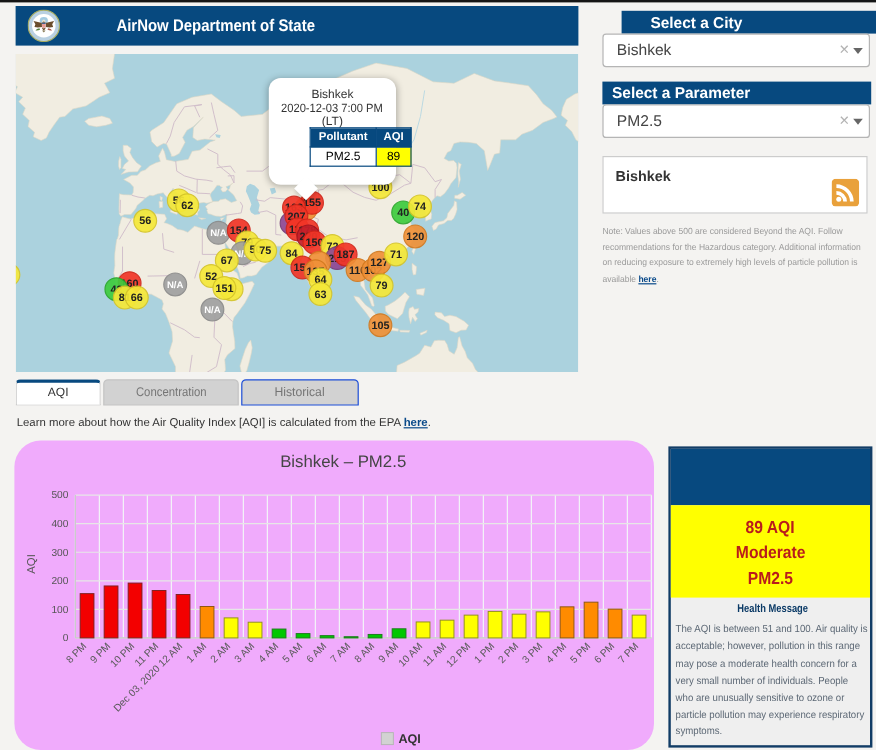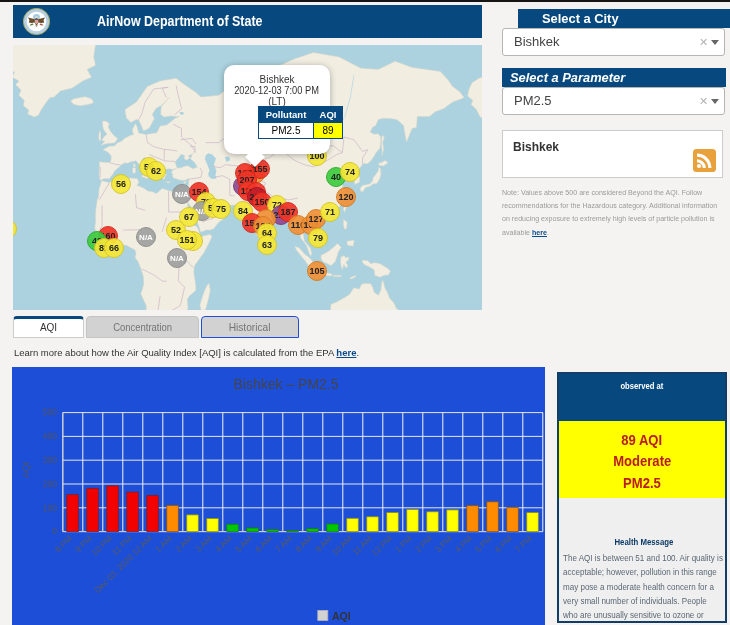--- a/index.html
+++ b/index.html
@@ -229,21 +229,21 @@
         <td style="border:1.5px solid #07497f;height:16px;background:#ffff00;">89</td>
       </tr>
 </tbody>
   </table>
 
 <div class="abs bluehdr" style="left:518px;top:9px;width:224px;height:19px;font-size:13px;line-height:19px;padding-left:24px;"><span class="sx" style="transform:scaleX(0.99);transform-origin:0 50%;">Select a City</span></div>
 <div class="abs" style="left:502px;top:28px;width:223px;height:28px;background:#fff;border:1px solid #b5b5b5;border-radius:3px;font-size:13px;color:#444;line-height:26px;padding-left:11px;">Bishkek</div>
 <div class="abs" style="left:699px;top:28px;line-height:28px;color:#b3b3b3;font-size:11px;">✕</div>
 <div class="abs" style="left:711px;top:40px;width:0;height:0;border-left:4.5px solid transparent;border-right:4.5px solid transparent;border-top:5px solid #666;"></div>
 
-<div class="abs bluehdr" style="left:502px;top:68px;width:224px;height:19px;font-size:13px;line-height:19px;padding-left:8px;font-style:italic;"><span class="sx" style="transform:scaleX(0.99);transform-origin:0 50%;">Select a Parameter</span></div>
+<div class="abs bluehdr" style="left:502px;top:68px;width:224px;height:19px;font-size:13px;line-height:19px;padding-left:8px;"><span class="sx" style="transform:scaleX(0.99);transform-origin:0 50%;">Select a Parameter</span></div>
 <div class="abs" style="left:502px;top:87px;width:223px;height:28px;background:#fff;border:1px solid #b5b5b5;border-radius:3px;font-size:13px;color:#444;line-height:26px;padding-left:11px;">PM2.5</div>
 <div class="abs" style="left:699px;top:87px;line-height:28px;color:#b3b3b3;font-size:11px;">✕</div>
 <div class="abs" style="left:711px;top:99px;width:0;height:0;border-left:4.5px solid transparent;border-right:4.5px solid transparent;border-top:5px solid #666;"></div>
 
 <div class="abs" style="left:502px;top:130px;width:221px;height:48px;background:#fff;border:1px solid #ccc;">
 <div style="position:absolute;left:10px;top:9px;font-size:12px;font-weight:bold;color:#333;">Bishkek</div>
 <svg width="23" height="23" viewBox="0 0 23 23" style="position:absolute;right:6px;bottom:5px">
 <rect width="23" height="23" rx="3.5" fill="#e9a13b"></rect>
 <circle cx="6" cy="17" r="2.1" fill="#fff"></circle>
 <path d="M4 10.2 a8.8 8.8 0 0 1 8.8 8.8 h-3.1 a5.7 5.7 0 0 0 -5.7 -5.7 Z" fill="#fff"></path>
@@ -252,21 +252,21 @@
 </div>
 
 <div class="abs" style="left:502px;top:185.8px;width:240px;font-size:7.4px;line-height:13.3px;color:#9a9a9a;white-space:nowrap;transform:scaleX(0.96);transform-origin:0 0;">Note: Values above 500 are considered Beyond the AQI. Follow<br>recommendations for the Hazardous category. Additional information<br>on reducing exposure to extremely high levels of particle pollution is<br>available <a style="color:#0a4a8a;font-weight:bold;text-decoration:underline;">here</a>.</div>
 
 <div class="abs" style="left:13px;top:316px;width:71px;height:22px;background:#fff;border:1px solid #ccc;border-top:3px solid #07497f;border-radius:4px 4px 0 0;font-size:10px;color:#333;text-align:center;line-height:17px;">AQI</div>
 <div class="abs" style="left:86px;top:316px;width:113px;height:22px;background:#d2d2d2;border:1px solid #c4c4c4;border-radius:4px 4px 0 0;font-size:10.5px;color:#757575;text-align:center;line-height:20px;"><span class="sx" style="transform:scaleX(0.9);">Concentration</span></div>
 <div class="abs" style="left:201px;top:316px;width:98px;height:22px;background:#d2d2d2;border:1px solid #1d4ed8;border-radius:4px 4px 0 0;font-size:10.5px;color:#757575;text-align:center;line-height:20px;"><span class="sx" style="transform:scaleX(0.97);">Historical</span></div>
 
 <div class="abs" style="left:13.9px;top:347.4px;font-size:9.5px;color:#333;">Learn more about how the Air Quality Index [AQI] is calculated from the EPA <a style="color:#0a4a8a;font-weight:bold;text-decoration:underline;">here</a>.</div>
 
-<div class="abs" style="left:12px;top:367px;width:533px;height:258px;background:#1d4ed8;">
+<div class="abs" style="left:12px;top:367px;width:533px;height:258px;background:#f0abfc;border-radius:22px;">
 <svg width="544" height="258" viewBox="0 0 544 258" style="display:block" font-family="Liberation Sans, sans-serif">
 <text x="274" y="22" font-size="14" fill="#454545" text-anchor="middle">Bishkek – PM2.5</text>
 <line x1="50.8" y1="45.6" x2="50.8" y2="164.6" stroke="#f3f5f8" stroke-width="1"></line>
 <line x1="70.8" y1="45.6" x2="70.8" y2="164.6" stroke="#f3f5f8" stroke-width="1"></line>
 <line x1="90.8" y1="45.6" x2="90.8" y2="164.6" stroke="#f3f5f8" stroke-width="1"></line>
 <line x1="110.8" y1="45.6" x2="110.8" y2="164.6" stroke="#f3f5f8" stroke-width="1"></line>
 <line x1="130.8" y1="45.6" x2="130.8" y2="164.6" stroke="#f3f5f8" stroke-width="1"></line>
 <line x1="150.8" y1="45.6" x2="150.8" y2="164.6" stroke="#f3f5f8" stroke-width="1"></line>
 <line x1="170.8" y1="45.6" x2="170.8" y2="164.6" stroke="#f3f5f8" stroke-width="1"></line>
 <line x1="190.8" y1="45.6" x2="190.8" y2="164.6" stroke="#f3f5f8" stroke-width="1"></line>
@@ -350,19 +350,18 @@
 <text transform="translate(500.5,172) rotate(-45)" font-size="8.5" fill="#5a5a5a" text-anchor="end">6 PM</text>
 <text transform="translate(520.5,172) rotate(-45)" font-size="8.5" fill="#5a5a5a" text-anchor="end">7 PM</text>
 <text transform="translate(17,103) rotate(-90)" font-size="9.5" fill="#555" text-anchor="middle">AQI</text>
 <rect x="305.8" y="243.5" width="10" height="10" fill="#d2d2d2" stroke="#b5b5b5" stroke-width="0.8"></rect>
 <text x="320" y="252.5" font-size="10.5" font-weight="bold" fill="#333">AQI</text>
 </svg>
 </div>
 
 <div class="abs" style="left:557px;top:372px;width:170px;height:251px;border:2px solid #123d66;background:#efefef;">
 <div style="background:#07497f;color:#fff;text-align:center;height:47px;padding-top:4px;">
-<div style="font-size:8.5px;font-weight:bold;line-height:14px;margin-top:1px;white-space:nowrap;"><span class="sx" style="transform:scaleX(0.9);">observed at</span></div>
 </div>
 <div style="background:#ffff00;height:77px;text-align:center;color:#b91c1c;font-weight:bold;font-size:14.5px;line-height:21.8px;padding-top:8.5px;white-space:nowrap;"><span class="sx" style="transform:scaleX(0.9);">89 AQI</span><br><span class="sx" style="transform:scaleX(0.9);">Moderate</span><br><span class="sx" style="transform:scaleX(0.9);">PM2.5</span></div>
 <div style="padding:3.6px 0 0 4px;">
-<div style="text-align:center;font-size:9.5px;line-height:12px;font-weight:bold;color:#0b3a66;white-space:nowrap;margin-top:34px;"><span class="sx" style="transform:scaleX(0.82);">Health Message</span></div>
+<div style="text-align:center;font-size:9.5px;line-height:12px;font-weight:bold;color:#0b3a66;white-space:nowrap;"><span class="sx" style="transform:scaleX(0.82);">Health Message</span></div>
 <div style="font-size:8.6px;line-height:14.2px;color:#5b6774;margin-top:3.5px;white-space:nowrap;transform:scaleX(0.935);transform-origin:0 0;">The AQI is between 51 and 100. Air quality is<br>acceptable; however, pollution in this range<br>may pose a moderate health concern for a<br>very small number of individuals. People<br>who are unusually sensitive to ozone or<br>particle pollution may experience respiratory<br>symptoms.</div>
 </div>
 </div>
 </body></html>

